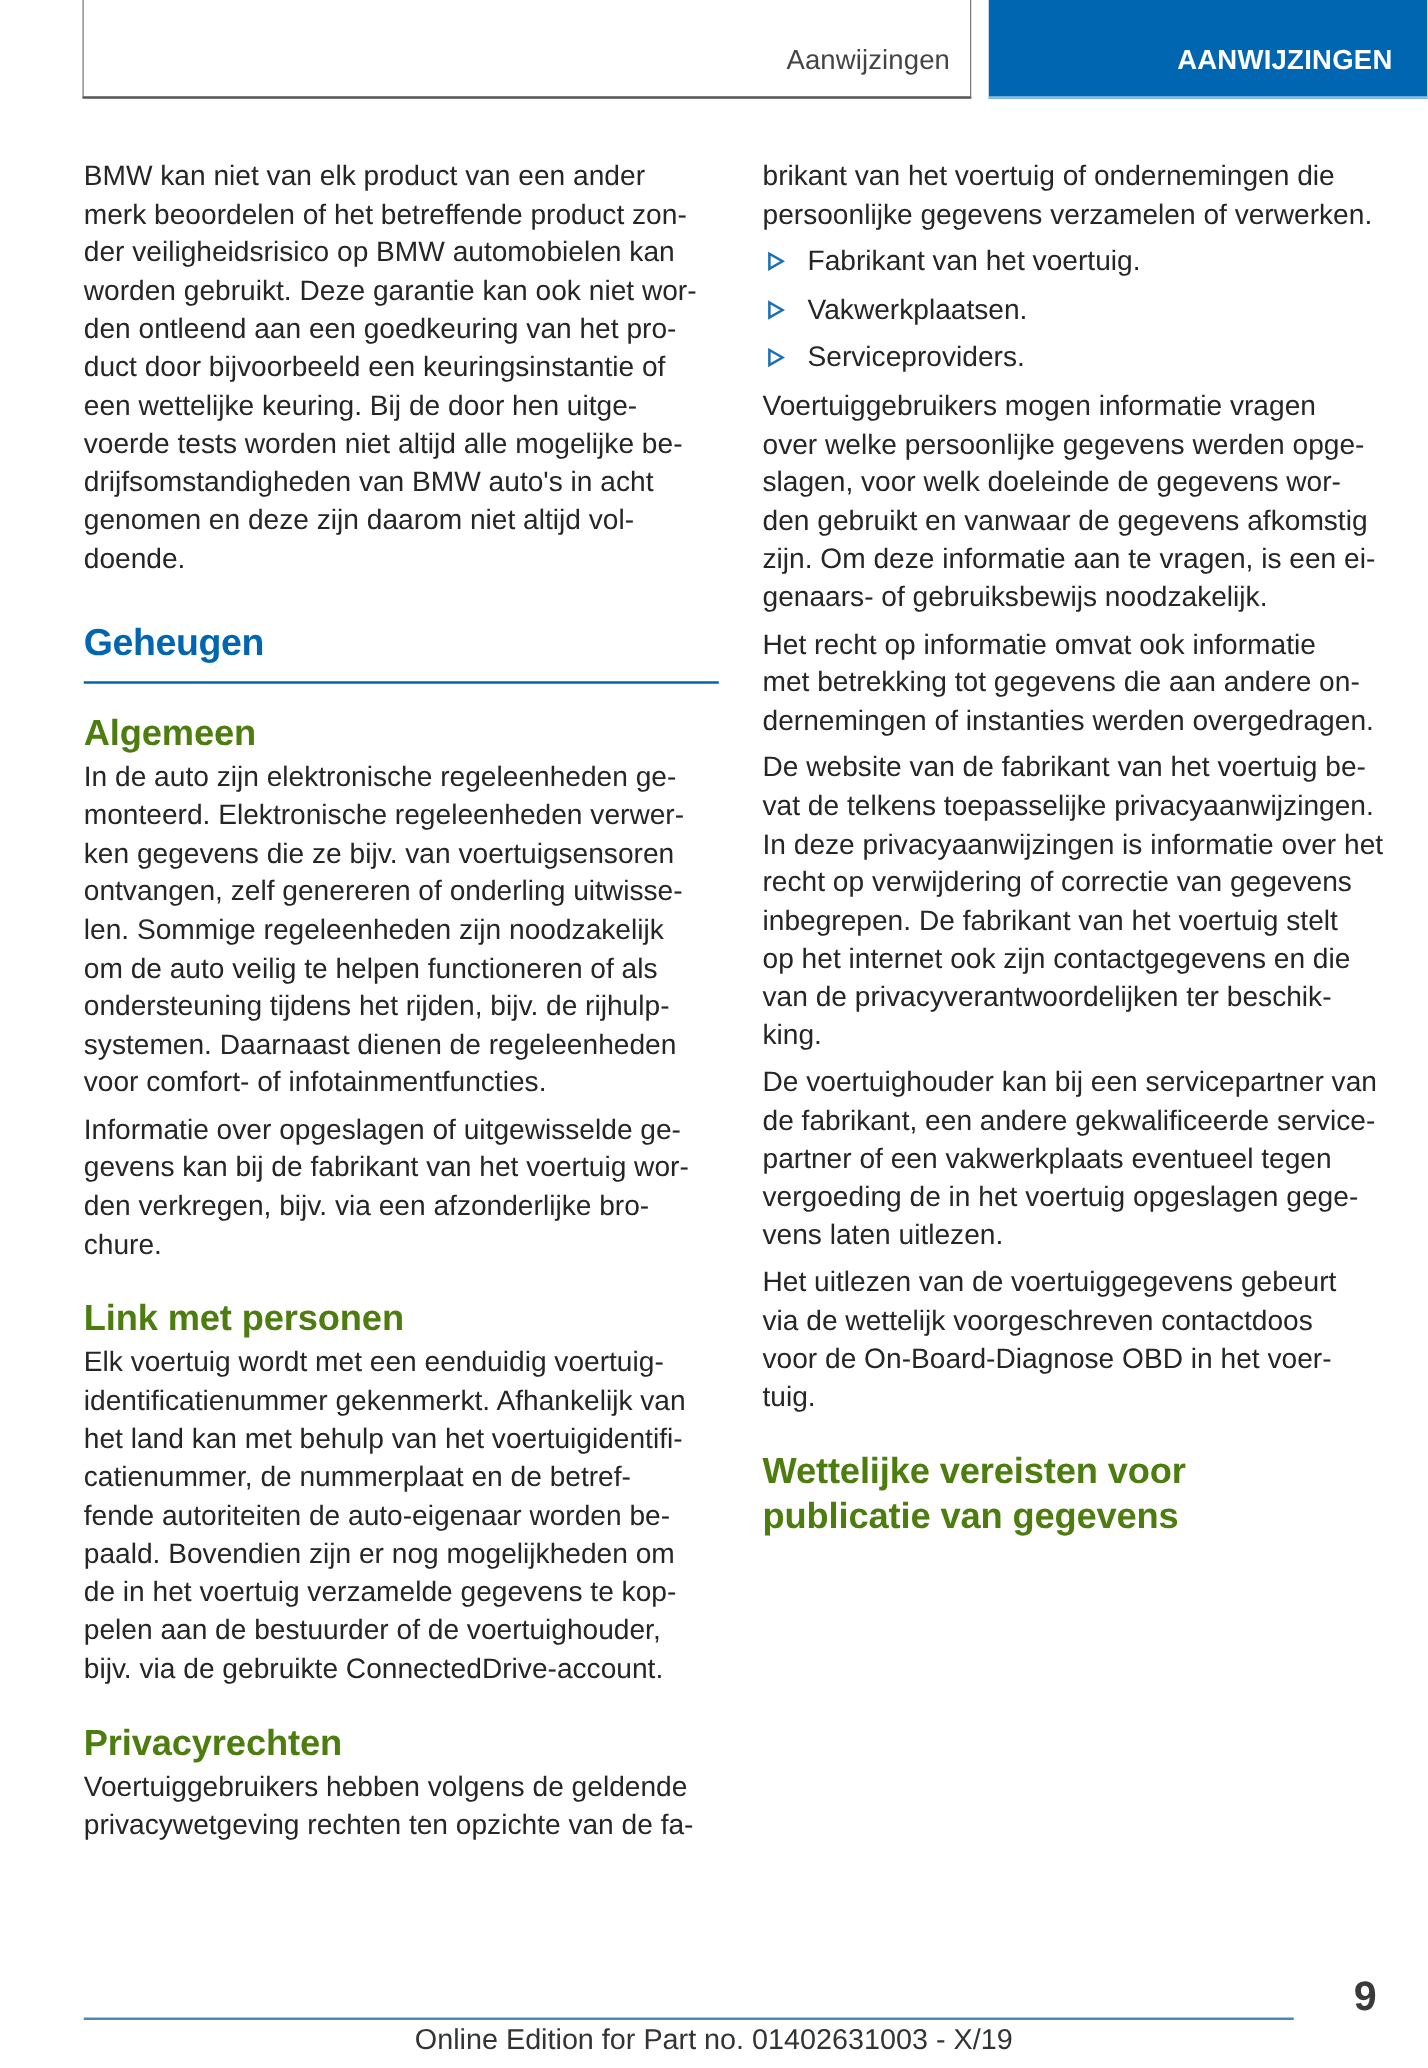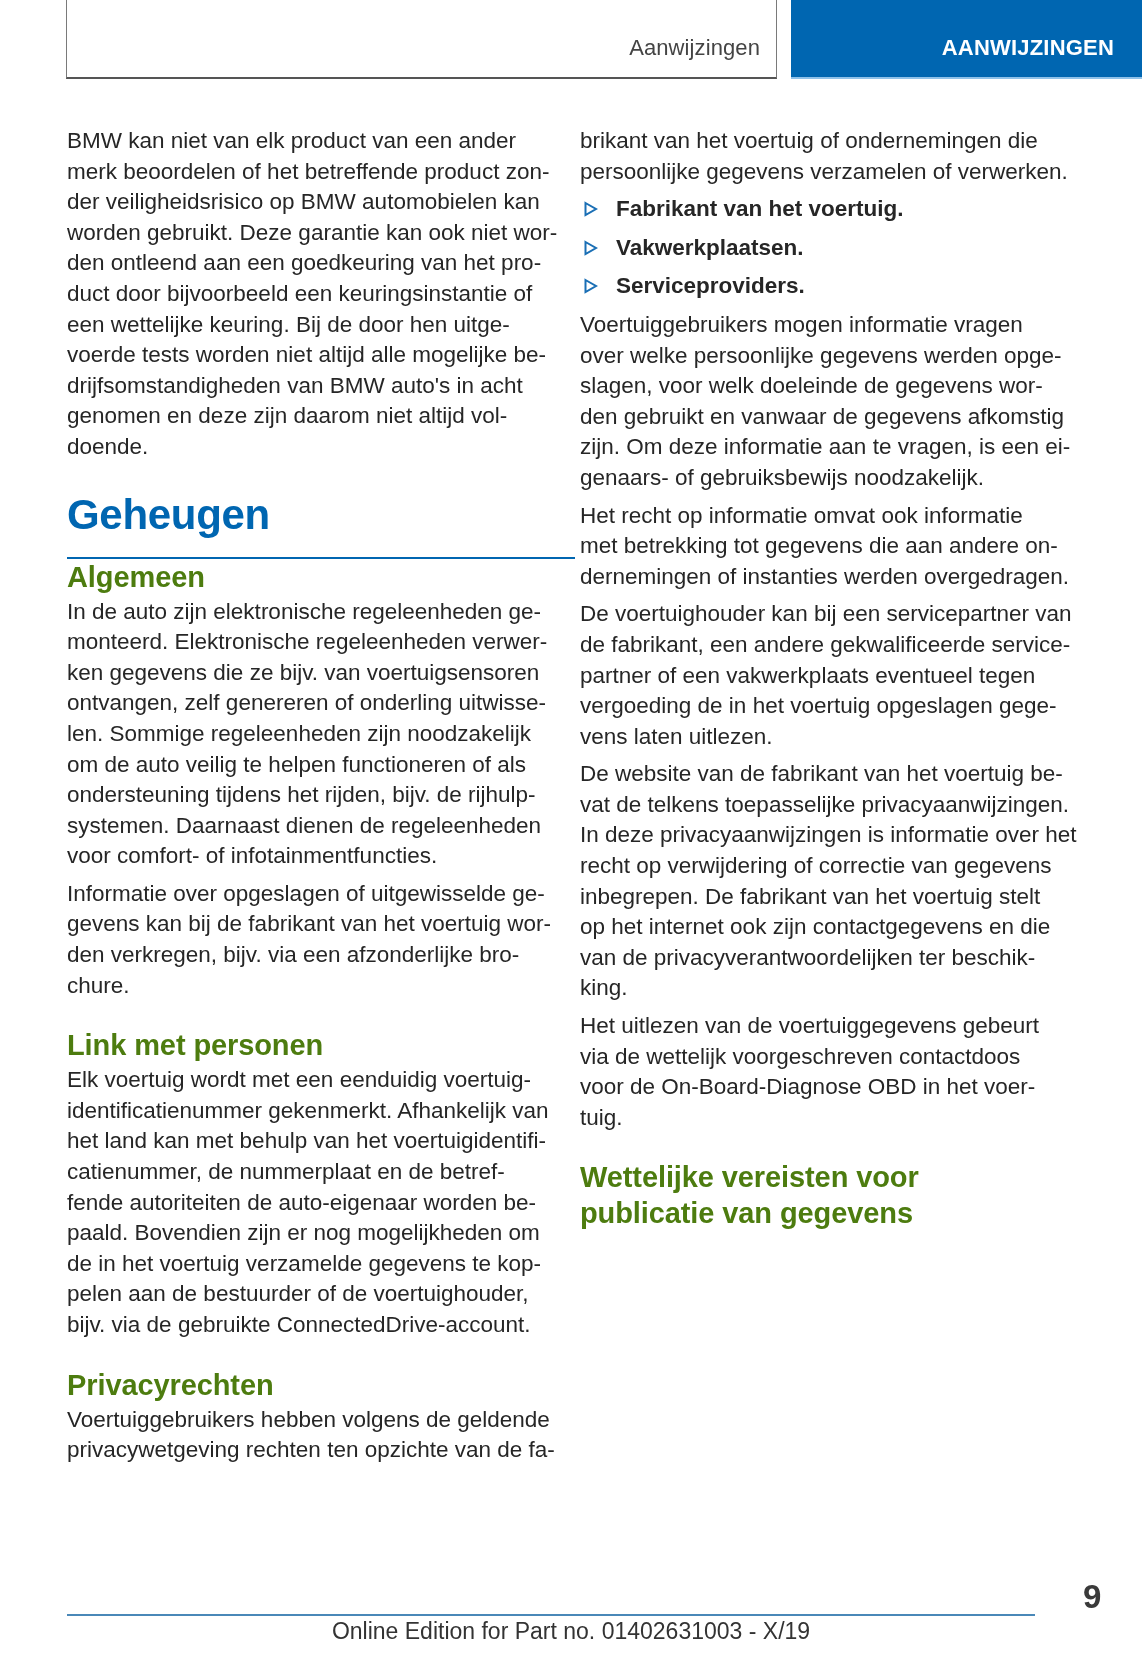--- a/index.html
+++ b/index.html
@@ -45,49 +45,50 @@
       color: #ffffff;
       letter-spacing: 0.2px;
     }
     
     .col {
       position: absolute;
       top: 126px;
       width: 508px;
     }
     .col-left { left: 67px; }
-    .col-right { left: 580px; width: 510px; }
+    .col-right { left: 610px; width: 510px; }
 
     p.body {
       font-size: 22.5px;
       line-height: 30.6px;
       color: #262626;
       margin-bottom: 7px;
       white-space: pre-line;
     }
     h1.section {
-      font-size: 42px;
+      font-size: 30px;
       font-weight: bold;
       color: #0066b1;
       line-height: 44px;
-      padding-bottom: 20px;
+      padding-bottom: 8px;
       border-bottom: 2px solid #0066b1;
       margin-top: 30px;
+      margin-bottom: 22px;
       letter-spacing: -0.3px;
     }
     h2.sub {
       font-size: 29px;
       font-weight: bold;
       color: #4d7c0f;
       line-height: 36px;
       margin-bottom: 2px;
       letter-spacing: -0.1px;
     }
     h2.sub.spaced { margin-top: 26px; }
-    ul.bullets { list-style: none; margin-bottom: 6px; font-weight: bold; }
+    ul.bullets { list-style: none; margin-bottom: 6px; }
     ul.bullets li {
       display: flex;
       align-items: baseline;
       font-size: 22.5px;
       line-height: 30.6px;
       margin-bottom: 8px;
     }
     .tri {
       display: inline-block;
       width: 36px;
@@ -210,33 +211,33 @@
 
   <p class="body">Voertuiggebruikers mogen informatie vragen
 over welke persoonlijke gegevens werden opge-
 slagen, voor welk doeleinde de gegevens wor-
 den gebruikt en vanwaar de gegevens afkomstig
 zijn. Om deze informatie aan te vragen, is een ei-
 genaars- of gebruiksbewijs noodzakelijk.</p>
   <p class="body">Het recht op informatie omvat ook informatie
 met betrekking tot gegevens die aan andere on-
 dernemingen of instanties werden overgedragen.</p>
-  <p class="body">De voertuighouder kan bij een servicepartner van
-de fabrikant, een andere gekwalificeerde service-
-partner of een vakwerkplaats eventueel tegen
-vergoeding de in het voertuig opgeslagen gege-
-vens laten uitlezen.</p>
   <p class="body">De website van de fabrikant van het voertuig be-
 vat de telkens toepasselijke privacyaanwijzingen.
 In deze privacyaanwijzingen is informatie over het
 recht op verwijdering of correctie van gegevens
 inbegrepen. De fabrikant van het voertuig stelt
 op het internet ook zijn contactgegevens en die
 van de privacyverantwoordelijken ter beschik-
 king.</p>
+  <p class="body">De voertuighouder kan bij een servicepartner van
+de fabrikant, een andere gekwalificeerde service-
+partner of een vakwerkplaats eventueel tegen
+vergoeding de in het voertuig opgeslagen gege-
+vens laten uitlezen.</p>
   <p class="body">Het uitlezen van de voertuiggegevens gebeurt
 via de wettelijk voorgeschreven contactdoos
 voor de On-Board-Diagnose OBD in het voer-
 tuig.</p>
 
   <h2 class="sub spaced" style="white-space: pre-line;">Wettelijke vereisten voor
 publicatie van gegevens</h2>
 </div>
 
 <div class="ftr-line"></div>

